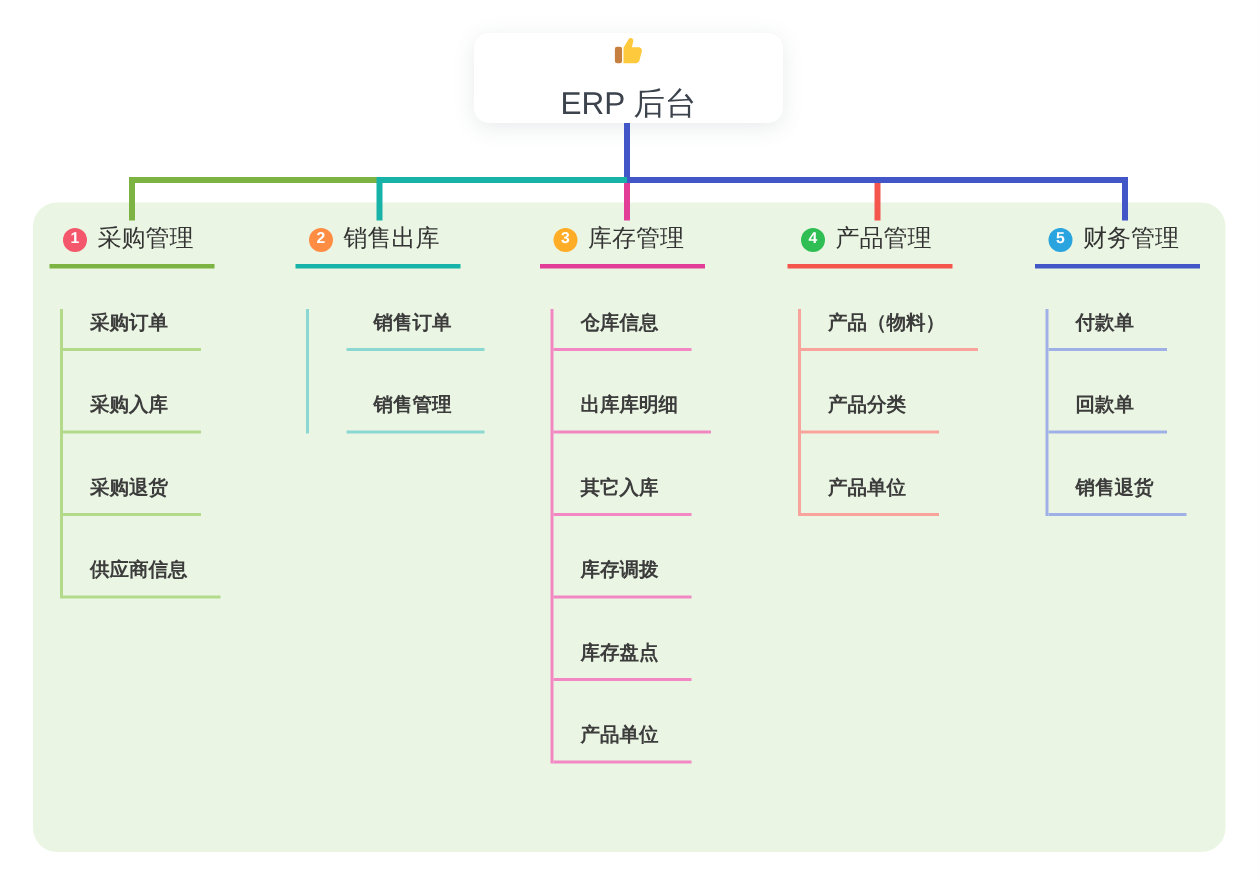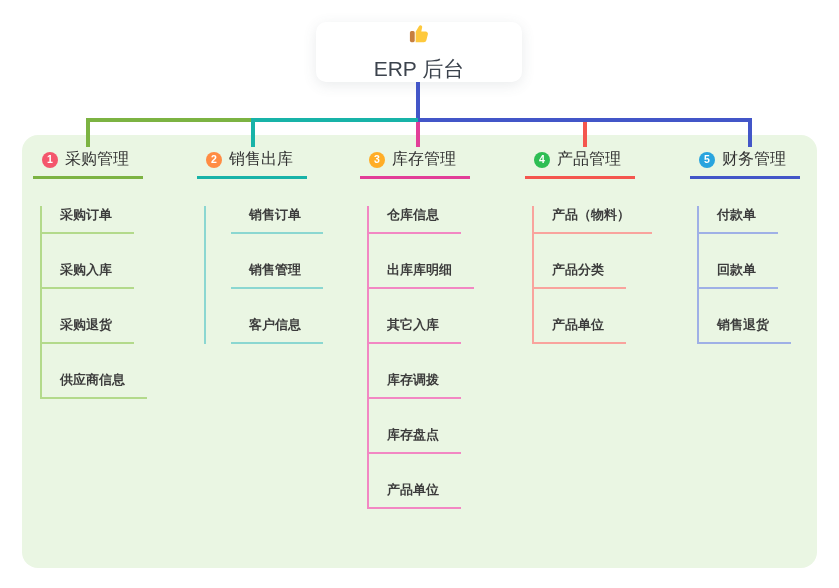--- a/index.html
+++ b/index.html
@@ -74,21 +74,20 @@
         <div class="item" style="border-bottom-color: rgb(179, 218, 139);">采购入库</div>
         <div class="item" style="border-bottom-color: rgb(179, 218, 139);">采购退货</div>
         <div class="item" style="border-bottom-color: rgb(179, 218, 139);">供应商信息</div>
       </div></div>
     <div class="branch" style="left: 197px;"><div class="branch-title" style="border-bottom-color: rgb(24, 179, 168);">
         <span class="badge" style="background: rgb(255, 140, 67);">2</span>
         <span>销售出库</span>
       </div><div class="branch-items" style="border-left-color: rgb(139, 215, 209); padding-left: 25px;">
         <div class="item" style="border-bottom-color: rgb(139, 215, 209);">销售订单</div>
         <div class="item" style="border-bottom-color: rgb(139, 215, 209);">销售管理</div>
-        <div class="item" style="border-bottom-color: rgb(139, 215, 209);">客户信息</div>
       </div></div>
     <div class="branch" style="left: 360px;"><div class="branch-title" style="border-bottom-color: rgb(226, 62, 152);">
         <span class="badge" style="background: rgb(255, 173, 38);">3</span>
         <span>库存管理</span>
       </div><div class="branch-items" style="border-left-color: rgb(242, 135, 195);">
         <div class="item" style="border-bottom-color: rgb(242, 135, 195);">仓库信息</div>
         <div class="item" style="border-bottom-color: rgb(242, 135, 195);">出库库明细</div>
         <div class="item" style="border-bottom-color: rgb(242, 135, 195);">其它入库</div>
         <div class="item" style="border-bottom-color: rgb(242, 135, 195); text-align: center;">库存调拨</div>
         <div class="item" style="border-bottom-color: rgb(242, 135, 195);">库存盘点</div>

